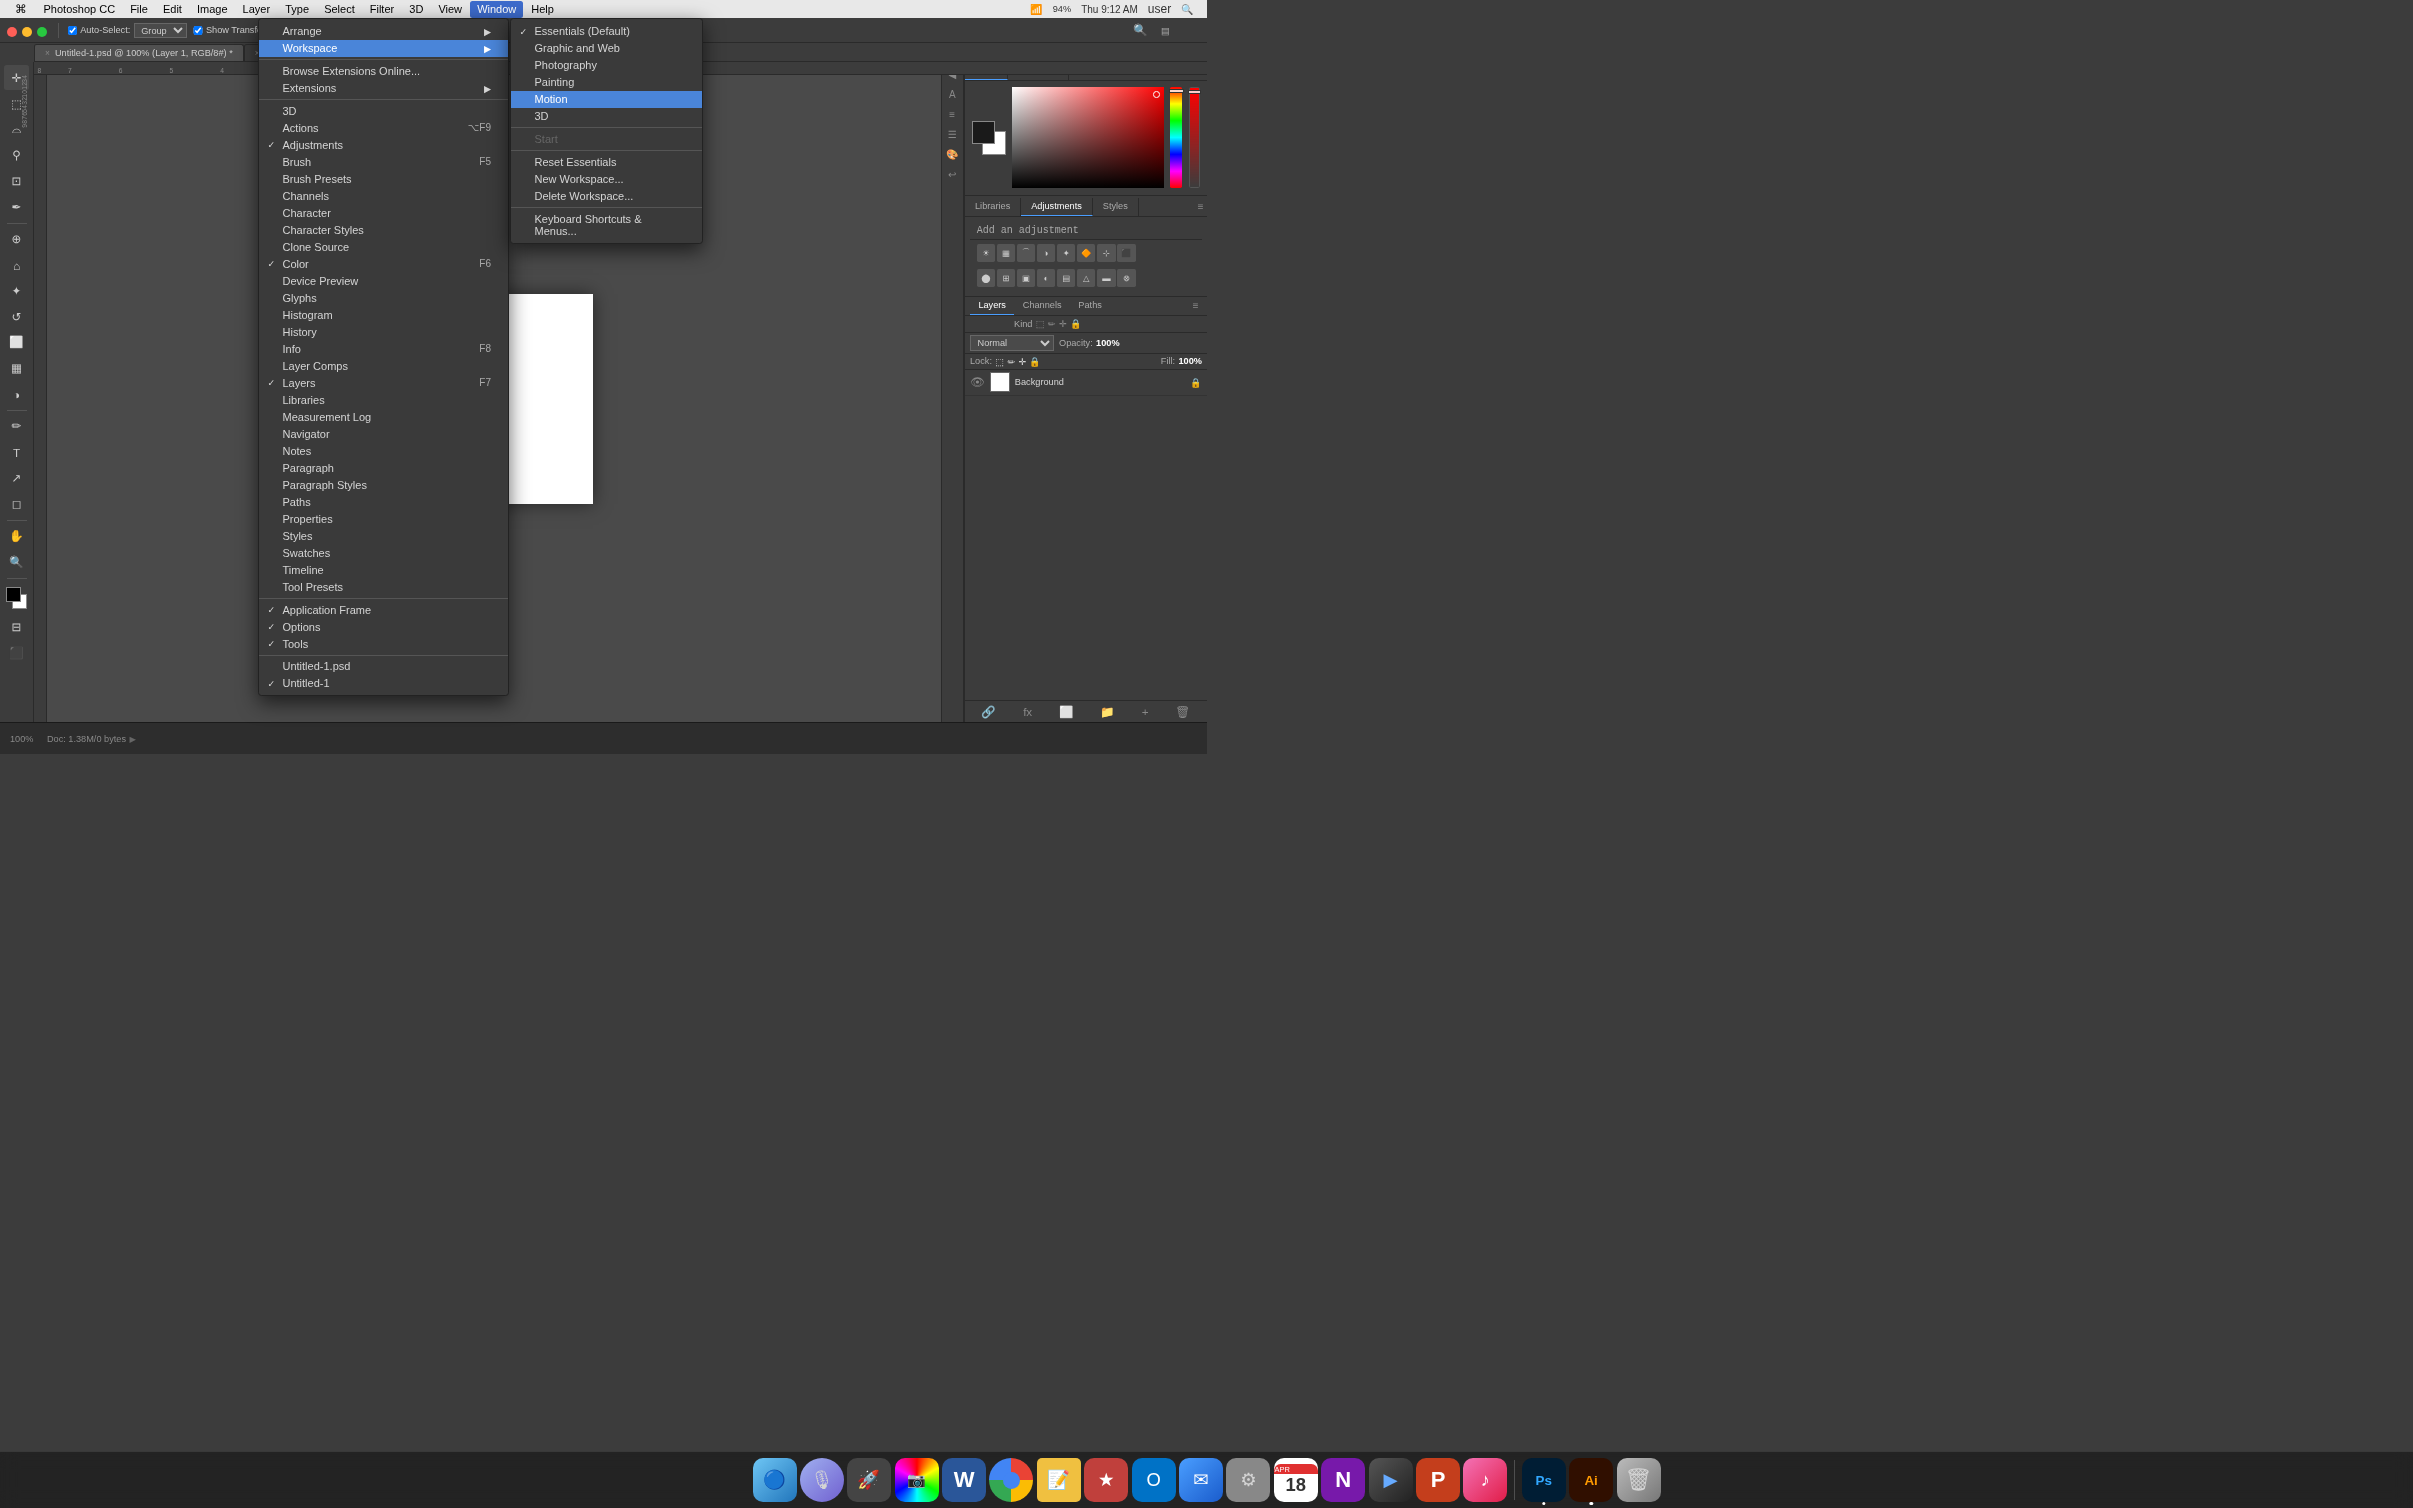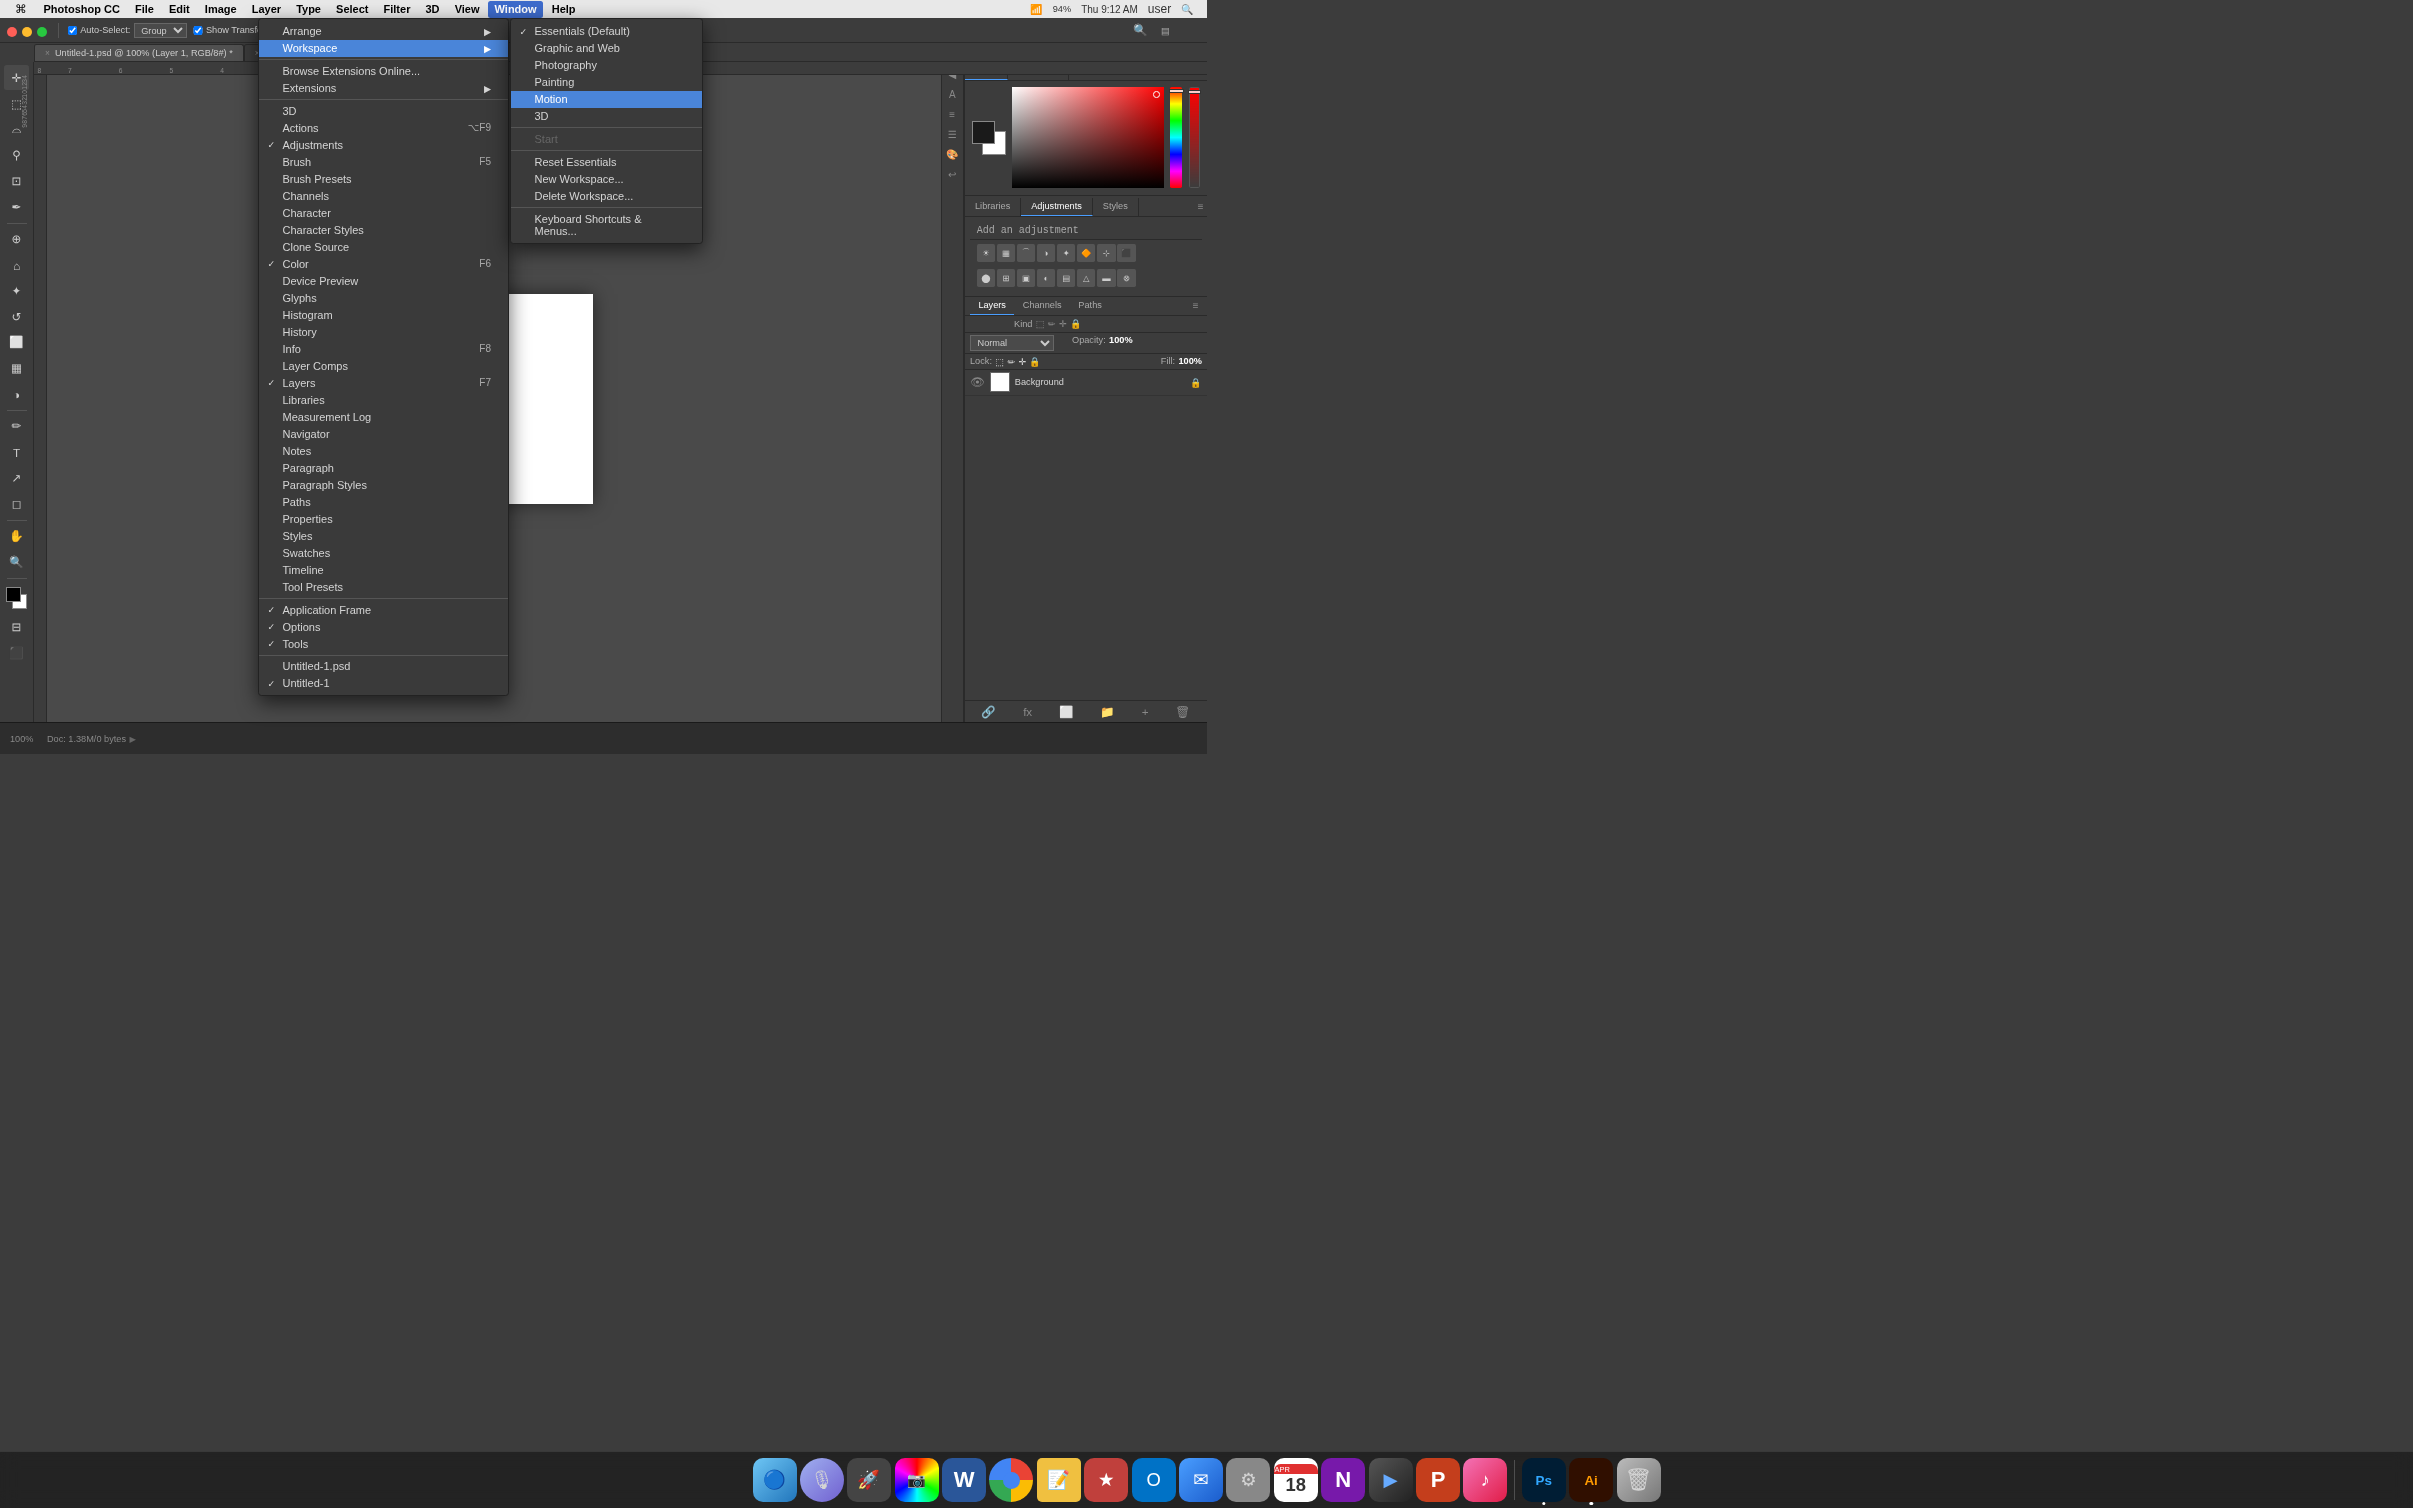--- a/index.html
+++ b/index.html
@@ -28,21 +28,20 @@
     }
     .menubar-item {
       font-size: 11px;
       color: #000;
       padding: 0 6.7px;
       height: 17px;
       display: flex;
       align-items: center;
       cursor: pointer;
       border-radius: 2.5px;
-      font-weight: bold;
     }
     .menubar-item:hover, .menubar-item.active {
       background: #3d6bcc;
       color: #fff;
     }
     .apple-logo {
       font-size: 11.7px;
       padding: 0 8.4px;
       color: #000;
     }
@@ -265,23 +264,23 @@
     .layer-visibility { font-size: 11.7px; cursor: pointer; color: #888; }
     .layer-thumb {
       width: 20px; height: 20px;
       background: #fff;
       border: 0.8px solid #666;
     }
     .layer-name { font-size: 9.2px; flex: 1; }
     .layer-lock { font-size: 9.2px; color: #888; }
     .blend-mode-row {
       display: flex;
-      align-items: flex-start;
+      align-items: center;
       padding: 2.5px 5px;
-      gap: 18px;
+      gap: 5px;
       border-bottom: 0.8px solid #2a2a2a;
     }
     .blend-select {
       background: #4a4a4a;
       border: 0.8px solid #666;
       color: #ccc;
       font-size: 9.2px;
       width: 84px;
       padding: 0.8px 2.5px;
     }

